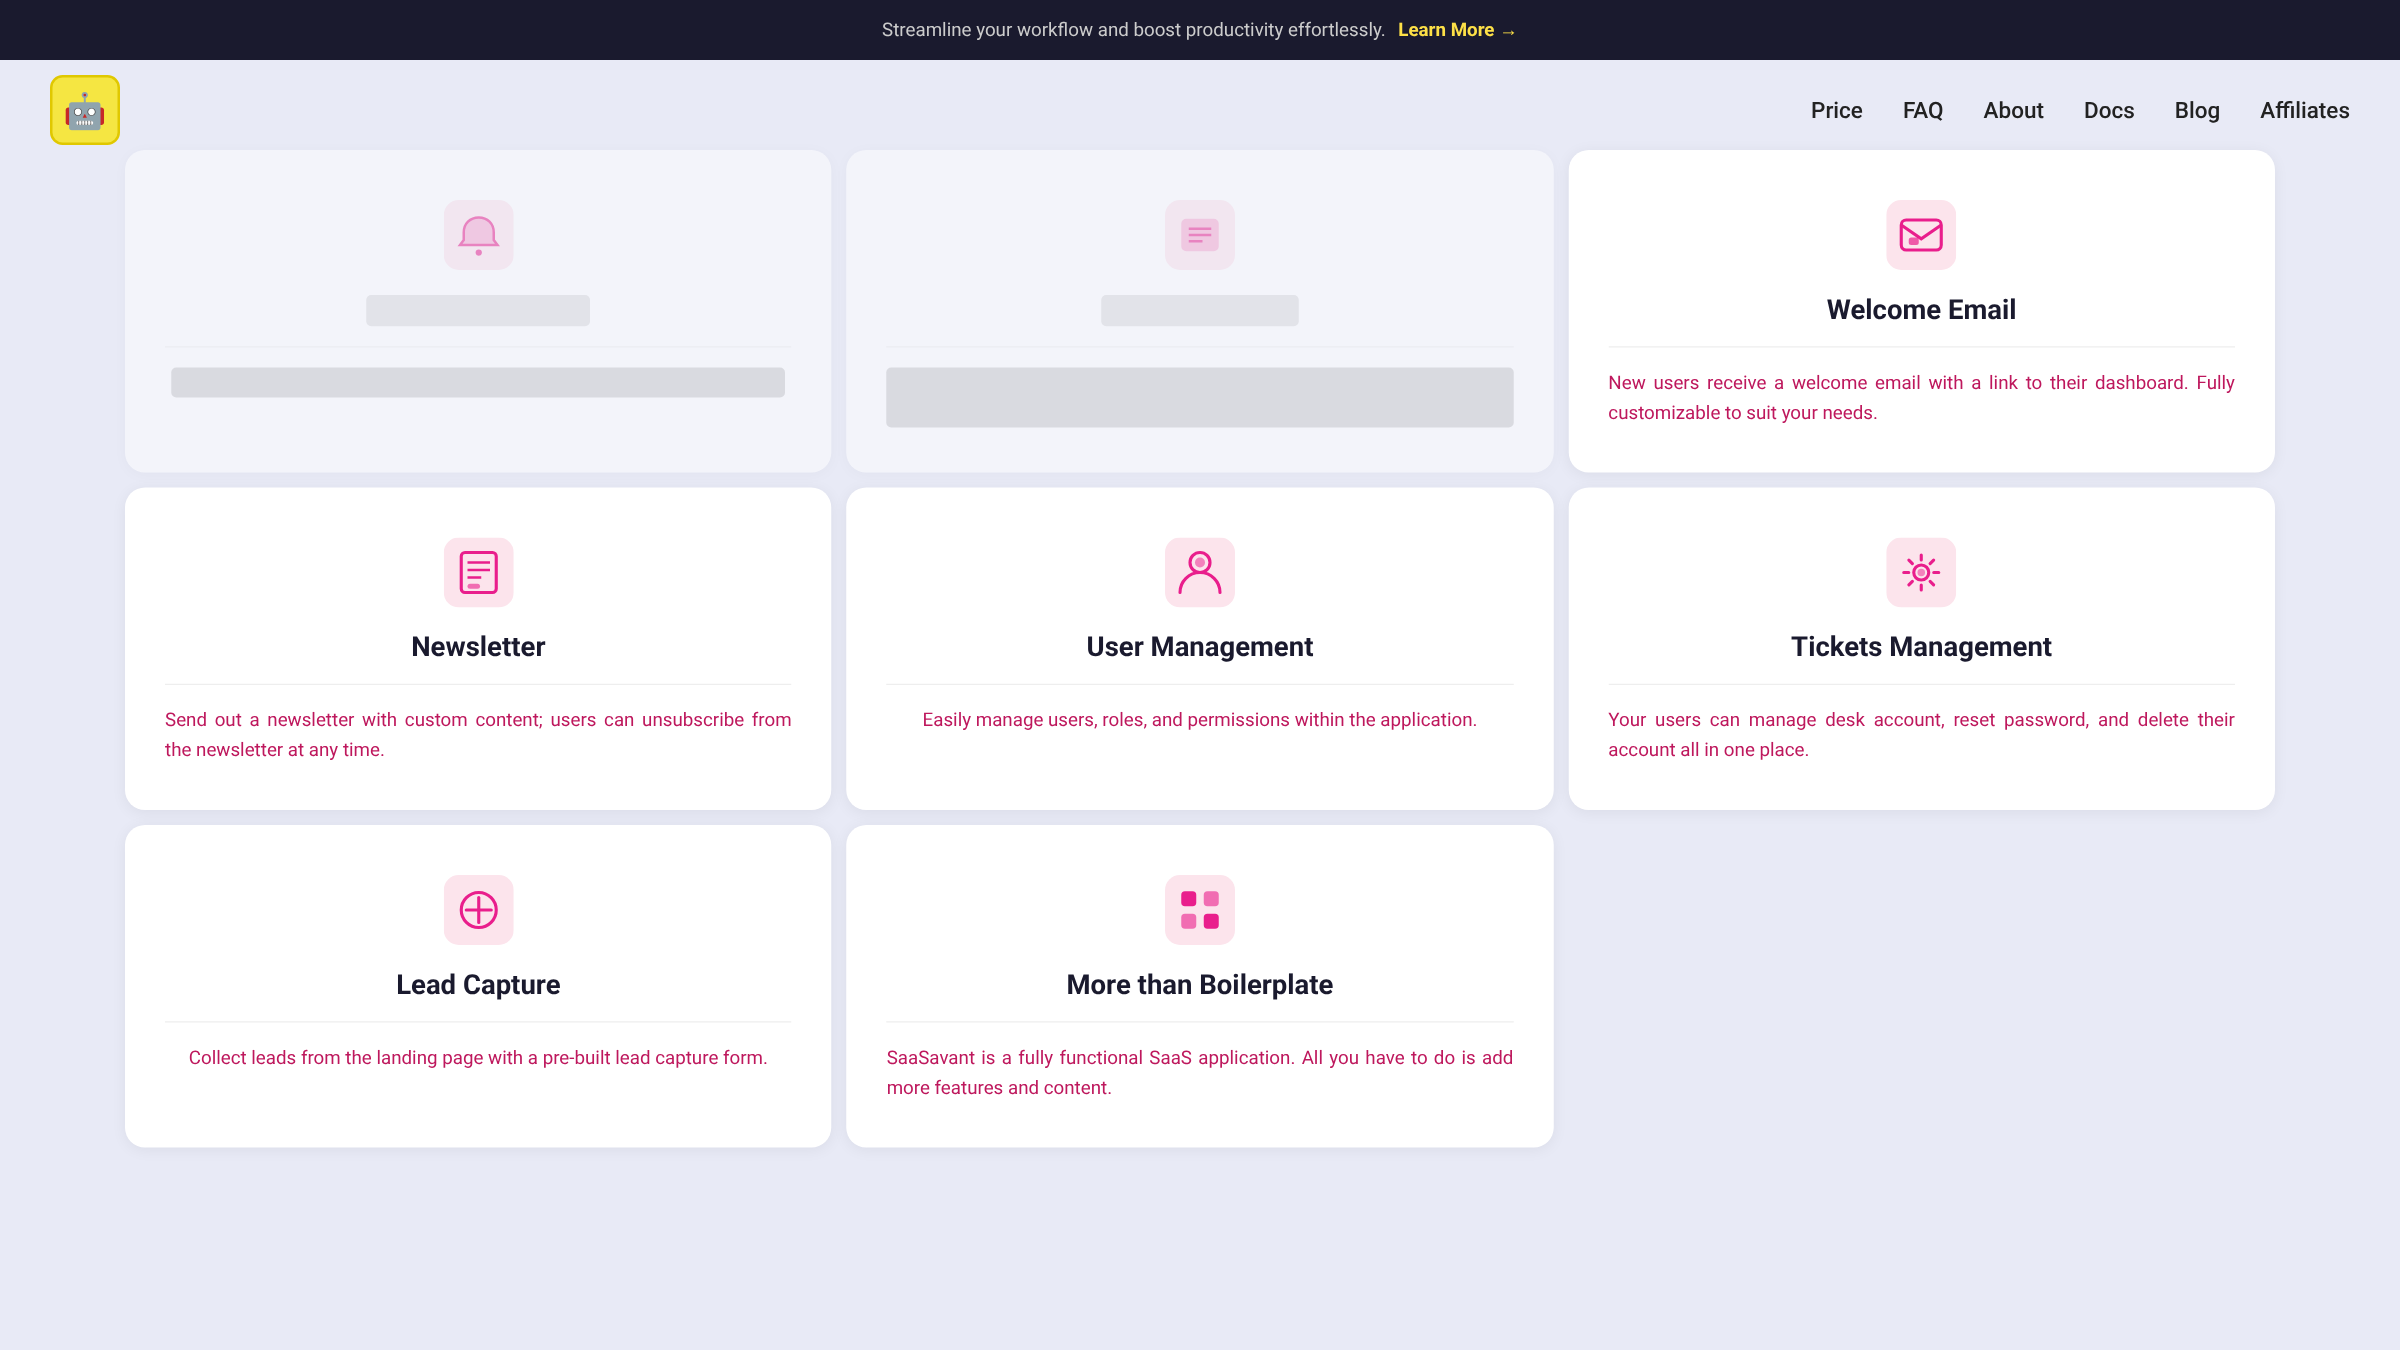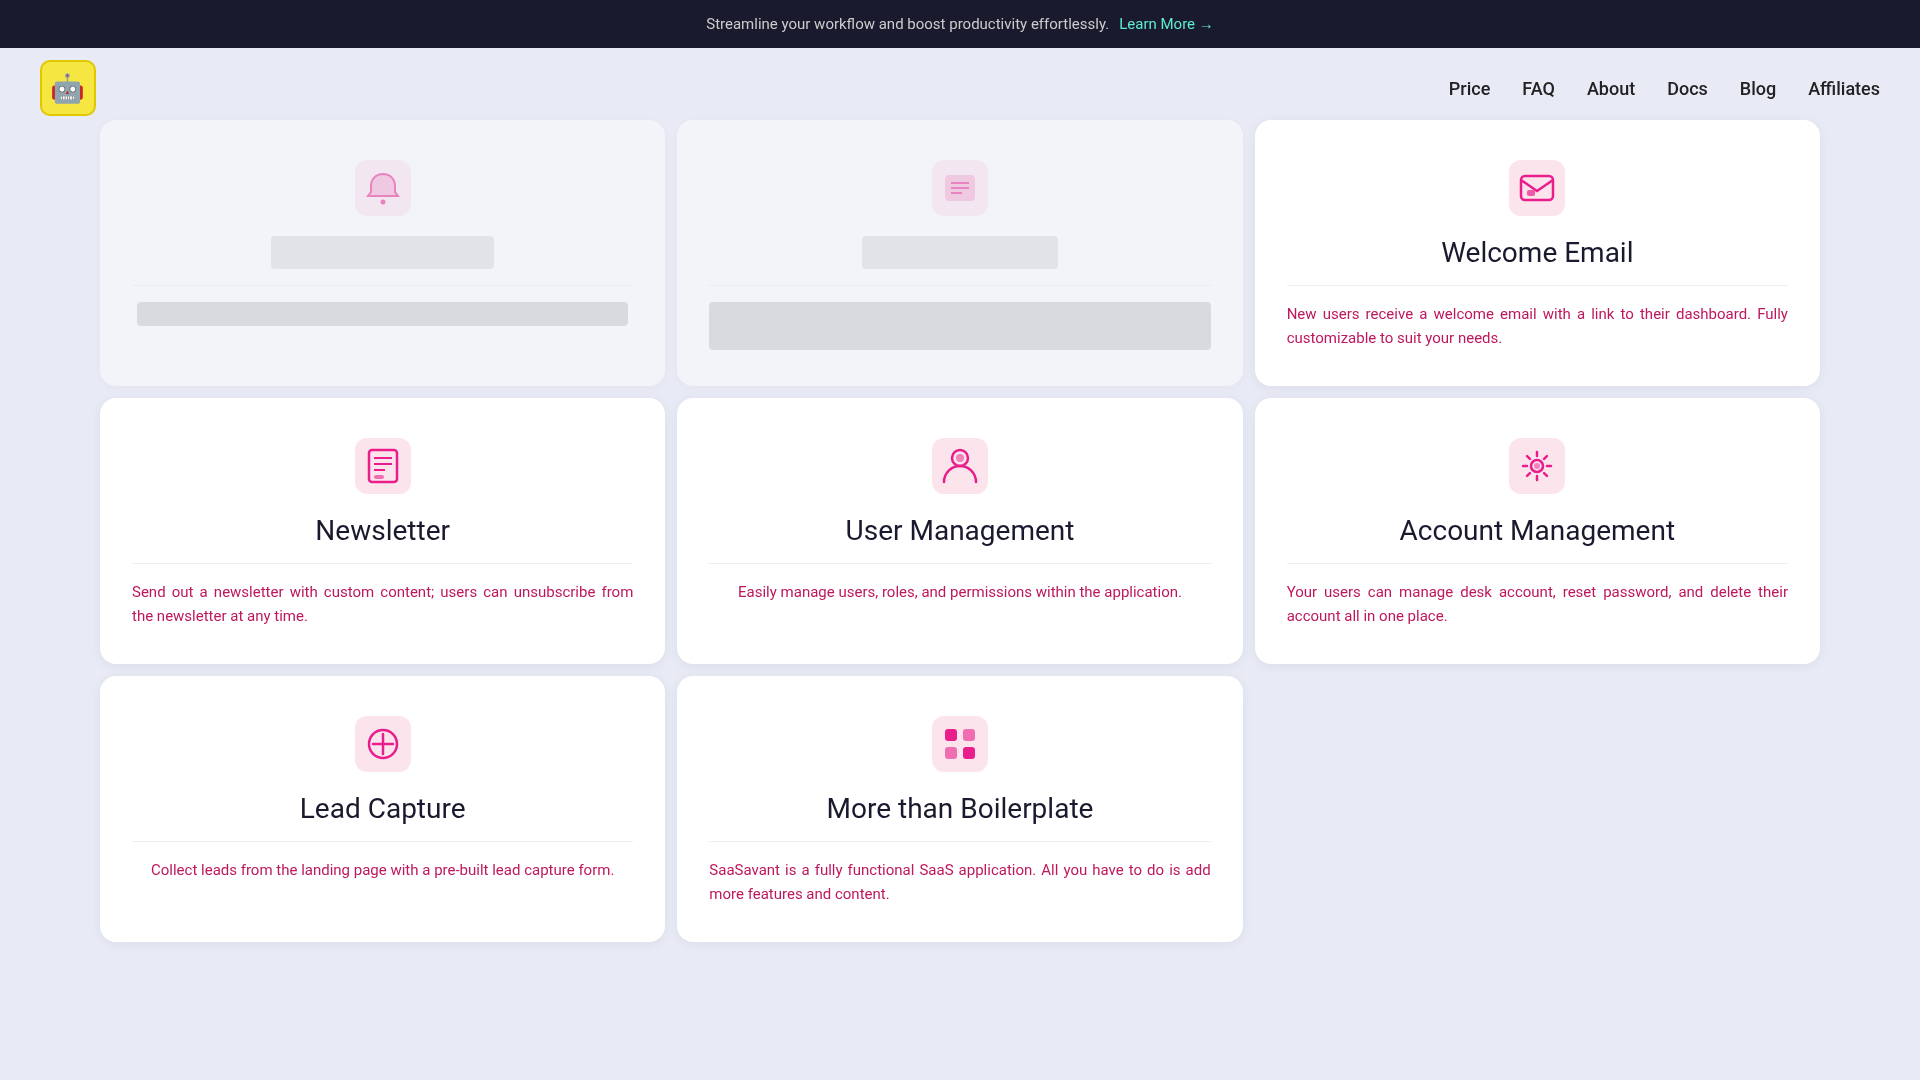--- a/index.html
+++ b/index.html
@@ -25,22 +25,22 @@
       top: 0;
       left: 0;
       right: 0;
       z-index: 100;
       height: 48px;
     }
     .top-banner .banner-text {
       color: #ccc;
     }
     .top-banner .learn-more {
-      color: #5eead4;
-      font-weight: 400;
+      color: #fde047;
+      font-weight: 700;
       text-decoration: none;
       cursor: pointer;
       display: flex;
       align-items: center;
       gap: 4px;
     }
 
     
     .navbar {
       position: fixed;
@@ -101,22 +101,22 @@
       flex-direction: column;
       align-items: center;
       text-align: center;
     }
 
     .card.top-card {
       opacity: 0.5;
     }
 
     .card h2 {
-      font-size: 28px;
-      font-weight: 400;
+      font-size: 22px;
+      font-weight: 700;
       color: #1a1a2e;
       margin-bottom: 16px;
     }
 
     .card-divider {
       width: 100%;
       height: 1px;
       background: #eee;
       margin-bottom: 16px;
     }
@@ -259,21 +259,21 @@
 
     <div class="card">
       <div class="icon-wrapper">
         <svg viewBox="0 0 56 56" fill="none">
           <rect width="56" height="56" rx="12" fill="#fce4ec"></rect>
           <circle cx="28" cy="28" r="6" fill="none" stroke="#e91e8c" stroke-width="2.5"></circle>
           <path d="M28 14v4M28 38v4M14 28h4M38 28h4M18.1 18.1l2.8 2.8M35.1 35.1l2.8 2.8M18.1 37.9l2.8-2.8M35.1 20.9l2.8-2.8" stroke="#e91e8c" stroke-width="2.5" stroke-linecap="round"></path>
           <circle cx="28" cy="28" r="3" fill="#e91e8c" opacity="0.5"></circle>
         </svg>
       </div>
-      <h2>Account Management</h2>
+      <h2>Tickets Management</h2>
       <div class="card-divider"></div>
       <p>Your users can manage desk account, reset password, and delete their account all in one place.</p>
     </div>
 
     <div class="card">
       <div class="icon-wrapper">
         <svg viewBox="0 0 56 56" fill="none">
           <rect width="56" height="56" rx="12" fill="#fce4ec"></rect>
           <circle cx="28" cy="28" r="14" fill="none" stroke="#e91e8c" stroke-width="2.5"></circle>
           <line x1="28" y1="18" x2="28" y2="38" stroke="#e91e8c" stroke-width="2.5" stroke-linecap="round"></line>

